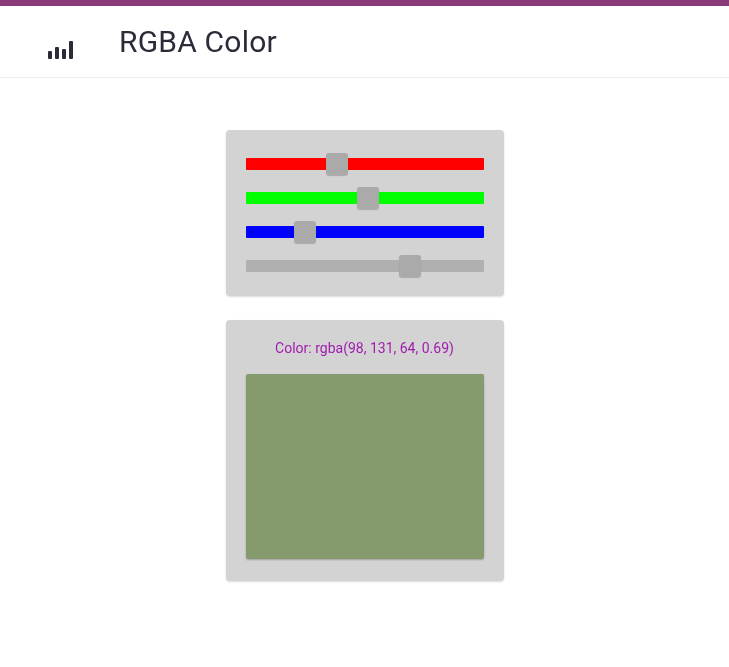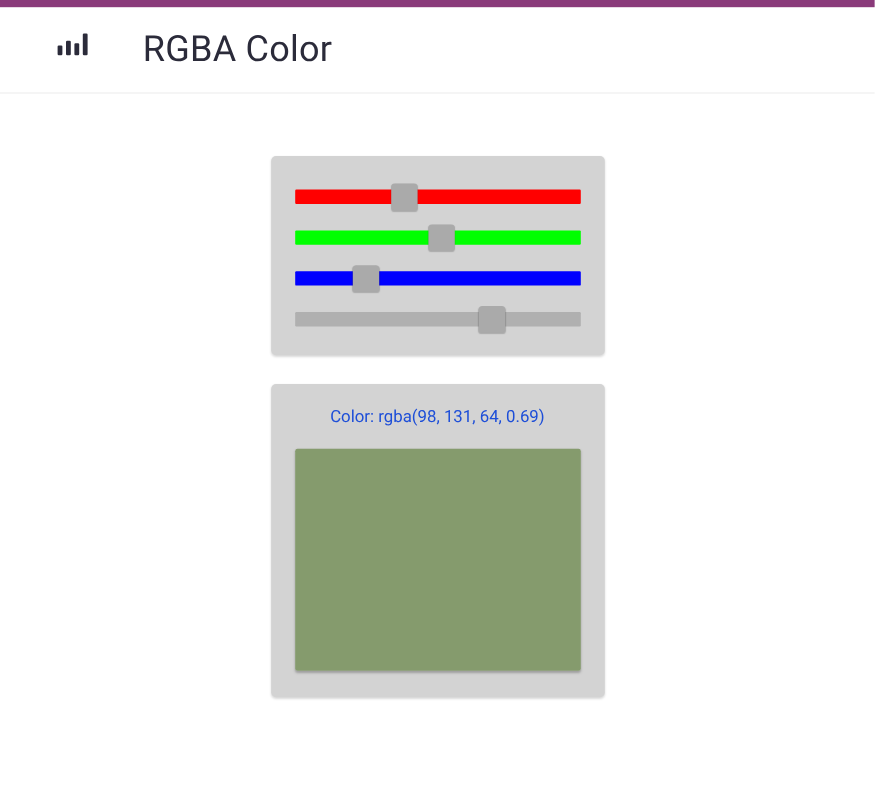--- a/index.html
+++ b/index.html
@@ -9,21 +9,21 @@
       width: 729px;
       height: 667px;
       overflow: hidden;
     }
     .topbar {
       height: 6px;
       background: #8a3a7a;
     }
     .header {
       display: flex;
-      align-items: flex-start;
+      align-items: flex-end;
       padding: 18px 0 18px 48px;
       border-bottom: 1px solid #eee;
     }
     .logo-icon {
       display: flex;
       align-items: flex-end;
       gap: 3px;
       height: 22px;
       margin-right: 46px;
     }
@@ -78,21 +78,21 @@
       box-shadow: 0 1px 1px rgba(0,0,0,0.2);
     }
     .swatch-panel {
       padding: 20px 20px 22px 20px;
       display: flex;
       flex-direction: column;
       align-items: center;
     }
     .color-label {
       font-size: 14px;
-      color: #1d4ed8;
+      color: #a21caf;
       margin-bottom: 18px;
     }
     .swatch {
       width: 238px;
       height: 185px;
       box-shadow: 0 1px 2px rgba(0,0,0,0.25);
       border-radius: 2px;
     }
   </style>
 </head>

